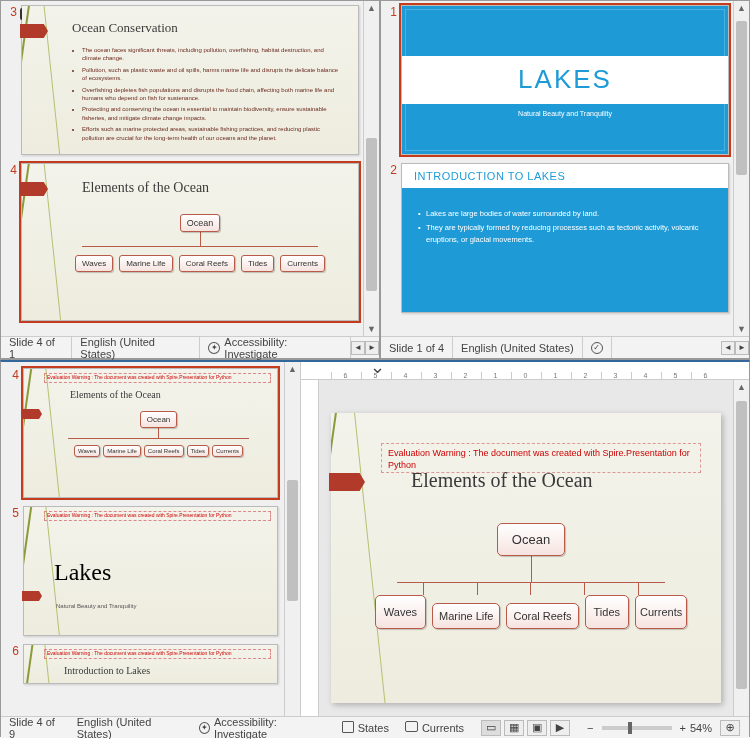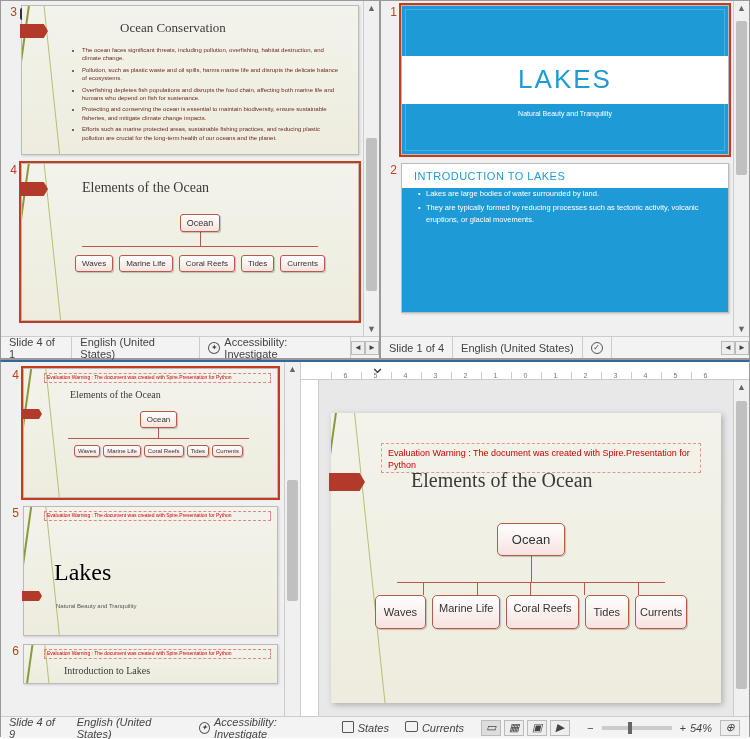--- a/index.html
+++ b/index.html
@@ -34,29 +34,29 @@
   .green-line { position: absolute; left: 8px; top: 0; bottom: 0; width: 60px; }
   .green-line::before { content:""; position: absolute; left: 0; top: -10%; width: 2px; height: 130%; background: #8a9a3b; transform: rotate(8deg); transform-origin: top; }
   .green-line::after { content:""; position: absolute; left: 12px; top: -10%; width: 1px; height: 130%; background: #b5c173; transform: rotate(-6deg); transform-origin: top; }
 
   .slide-title { font-family: Georgia, serif; color: #3a3a3a; }
   .red-text { color: #c00; font-size: 7px; }
   .tiny { font-size: 6px; color: #6b2a1f; line-height: 1.4; }
 
   .org-box { background: linear-gradient(#fff,#f6e3df); border: 1px solid #b85a4a; border-radius: 3px; padding: 3px 6px; font-size: 9px; color: #333; text-align: center; box-shadow: 1px 1px 1px rgba(0,0,0,.2); }
   .org-box.lg { font-size: 13px; padding: 8px 14px; border-radius: 5px; }
-  .org-row { display: flex; justify-content: center; gap: 4px; }
+  .org-row { display: flex; justify-content: center; gap: 4px; align-items: flex-end; }
   .org-line { width: 1px; background: #b85a4a; margin: 0 auto; }
 
   .lakes-band { position: absolute; left: 0; right: 0; top: 34%; height: 32%; background: #fff; display: flex; align-items: center; justify-content: center; }
   .lakes-title { color: #1e9bd7; font-size: 26px; letter-spacing: 2px; font-weight: 400; }
   .lakes-sub { position: absolute; top: 70%; left: 0; right: 0; text-align: center; color: #fff; font-size: 7px; }
 
   .intro-head { background: #fff; padding: 6px 12px; color: #1e9bd7; font-size: 11px; letter-spacing: .5px; }
-  .intro-body { padding: 0 16px; color: #fff; font-size: 7.5px; line-height: 1.5; }
+  .intro-body { padding: 20px 16px; color: #fff; font-size: 7.5px; line-height: 1.5; }
   .intro-body li { margin-bottom: 3px; list-style: none; position: relative; padding-left: 8px; }
   .intro-body li::before { content:"•"; position: absolute; left: 0; }
 
   .statusbar { height: 22px; background: #f3f3f3; border-top: 1px solid #ccc; display: flex; align-items: center; font-size: 11px; color: #444; }
   .statusbar .seg { padding: 0 8px; border-right: 1px solid #ccc; display: flex; align-items: center; gap: 4px; height: 100%; }
   .statusbar .spacer { flex: 1; }
   .hscroll-mini { display:flex; align-items:center; gap:0; }
   .hscroll-mini .btn { width:14px; height:14px; border:1px solid #bbb; background:#eee; font-size:8px; display:flex; align-items:center; justify-content:center; }
 
   .acc-icon { width: 12px; height: 12px; border: 1.5px solid #555; border-radius: 50%; display: inline-flex; align-items: center; justify-content: center; font-size: 8px; }
@@ -68,21 +68,21 @@
 
   .ruler-h { height: 18px; background: #fff; border-bottom: 1px solid #ccc; font-size: 7px; color: #777; display:flex; align-items:flex-end; padding-left: 30px; gap: 2px; overflow:hidden; }
   .ruler-h span { display:inline-block; width: 28px; text-align:center; border-left:1px solid #ccc; }
   .ruler-v { width: 18px; background: #fff; border-right: 1px solid #ccc; }
 
   .editor { flex:1; display:flex; background: #e8e8e8; }
   .editor-canvas { flex:1; display:flex; align-items:center; justify-content:center; padding: 10px; }
   .big-slide { width: 390px; height: 290px; background: #f4f3eb; position: relative; box-shadow: 2px 2px 6px rgba(0,0,0,.25); }
 
   .status-full { height: 22px; background: #f3f3f3; border-top: 1px solid #ccc; display:flex; align-items:center; font-size: 11px; color:#444; }
-  .status-full .seg { padding: 0 8px; display:flex; align-items:center; gap:4px; height:100%;font-style:italic; }
+  .status-full .seg { padding: 0 8px; display:flex; align-items:center; gap:4px; height:100%; }
   .view-btn { width: 20px; height: 16px; border:1px solid #bbb; background:#eee; margin: 0 1px; display:inline-flex; align-items:center; justify-content:center; }
   .zoom-slider { width: 70px; height: 4px; background: #ccc; position: relative; margin: 0 4px; }
   .zoom-slider .knob { position:absolute; left: 26px; top:-4px; width:4px; height:12px; background:#666; }
 
   .notes-icon::before { content:""; display:inline-block; width:10px; height:10px; border:1px solid #555; border-radius:1px; }
   .comments-icon::before { content:""; display:inline-block; width:11px; height:9px; border:1px solid #555; border-radius:2px; }
 
   .thumb-slide .warn { position:absolute; top:4px; left:20px; right:6px; font-size:5px; color:#c00; border:1px dashed #d88; padding:1px 2px; line-height:1.1; }
 </style>
 </head>
@@ -95,21 +95,21 @@
       <div class="thumb-col">
 
         <div class="thumb-wrap">
           <div class="thumb-num">3</div>
           <div class="thumb-slide" style="height:150px;">
             <div class="comment-badge"></div>
             <div class="slide-bg">
                 <div class="green-line"></div>
               </div>
             <div class="ribbon-tab"></div>
-            <div style="position:absolute; left:50px; top:14px;" class="slide-title"><span style="font-size:13px;margin-left:48px;">Ocean Conservation</span></div>
+            <div style="position:absolute; left:50px; top:14px;" class="slide-title"><span style="font-size:13px;">Ocean Conservation</span></div>
             <ul style="position:absolute; left:60px; top:40px; right:14px;" class="tiny">
               <li style="list-style:disc; margin-bottom:3px;">The ocean faces significant threats, including pollution, overfishing, habitat destruction, and climate change.</li>
               <li style="list-style:disc; margin-bottom:3px;">Pollution, such as plastic waste and oil spills, harms marine life and disrupts the delicate balance of ecosystems.</li>
               <li style="list-style:disc; margin-bottom:3px;">Overfishing depletes fish populations and disrupts the food chain, affecting both marine life and humans who depend on fish for sustenance.</li>
               <li style="list-style:disc; margin-bottom:3px;">Protecting and conserving the ocean is essential to maintain biodiversity, ensure sustainable fisheries, and mitigate climate change impacts.</li>
               <li style="list-style:disc;">Efforts such as marine protected areas, sustainable fishing practices, and reducing plastic pollution are crucial for the long-term health of our oceans and the planet.</li>
             </ul>
           </div>
         </div>
 

